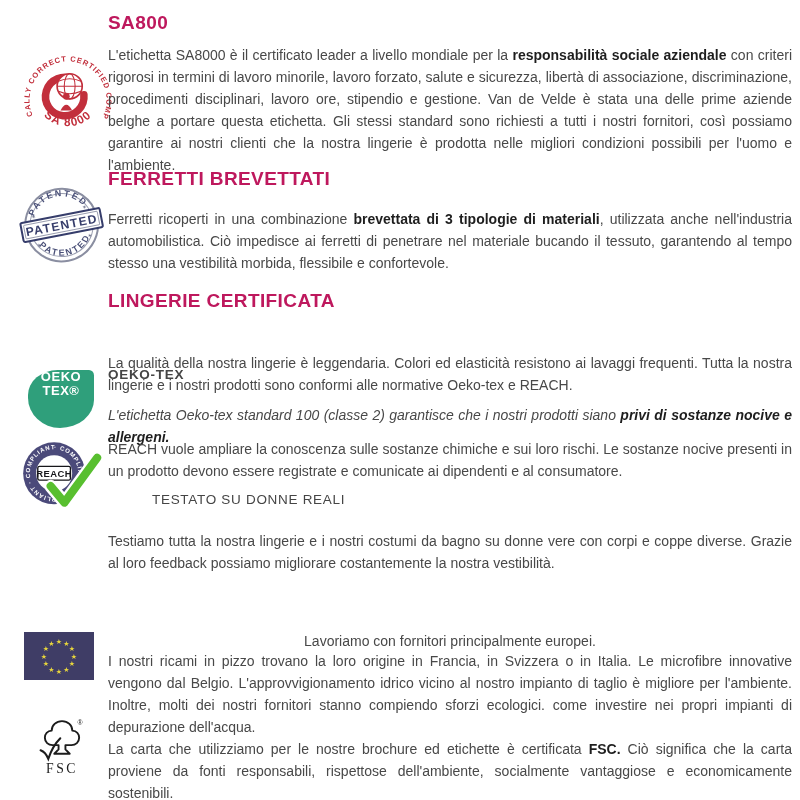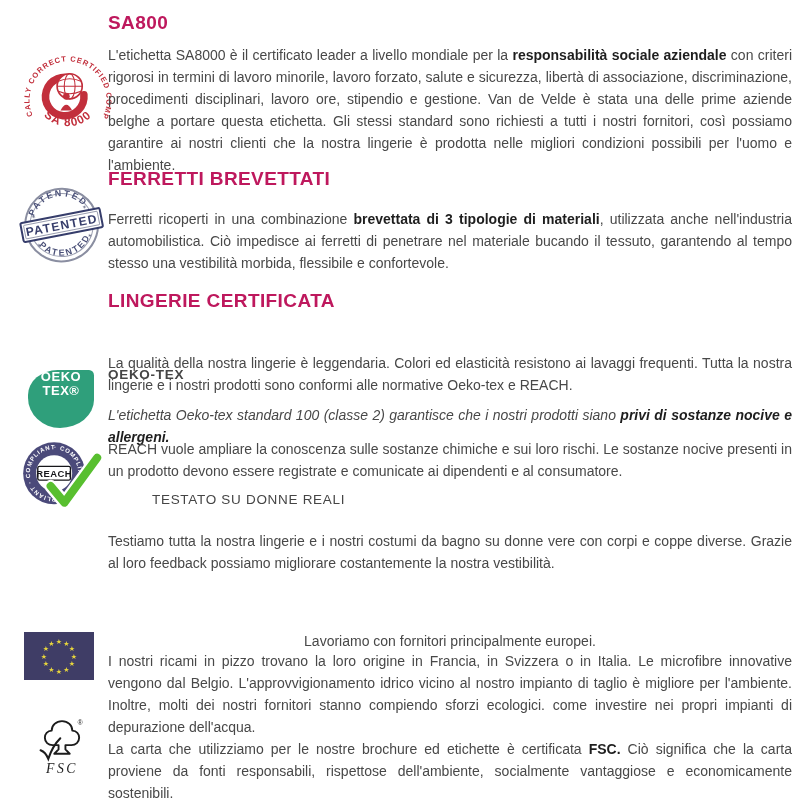--- a/index.html
+++ b/index.html
@@ -105,21 +105,21 @@
         <text x="35" y="41.5">★</text>
           <text x="27.5" y="39.5">★</text>
         <text x="22" y="34">★</text>
           <text x="20" y="26.5">★</text>
         <text x="22" y="19">★</text>
           <text x="27.5" y="13.5">★</text>
       </g>
     </svg>
   </div>
 
-  <div class="icon" style="left:38px;top:716px;font-style:italic;">
+  <div class="icon" style="left:38px;top:716px;">
     <svg viewBox="0 0 56 70" width="48" height="60">
       <text x="49" y="10" font-size="8" fill="#1c1c1c" text-anchor="middle">®</text>
       <path d="M28,6 C21,6 16,11 16,17 C11,17.5 8,21 8,25.5 C8,30.5 12,34 17,34 L24,34 L24,39 L19,44 L37,44 L32,39 L32,34 L39,34 C44,34 48,30.5 48,25.5 C48,21 45,17.5 40,17 C40,11 35,6 28,6 Z" fill="none" stroke="#1c1c1c" stroke-width="2.2" stroke-linejoin="round"></path>
       <path d="M3,40 C7,41.5 10,45 12,50 C15,41 20,32 26,26" fill="none" stroke="#1c1c1c" stroke-width="2.4" stroke-linecap="round"></path>
       <text x="28" y="66" class="fsc-serif" font-size="16" letter-spacing="3" fill="#1c1c1c" text-anchor="middle">FSC</text>
     </svg>
   </div>
 
   <div class="txt h1" style="top:12px;">SA800</div>
 

